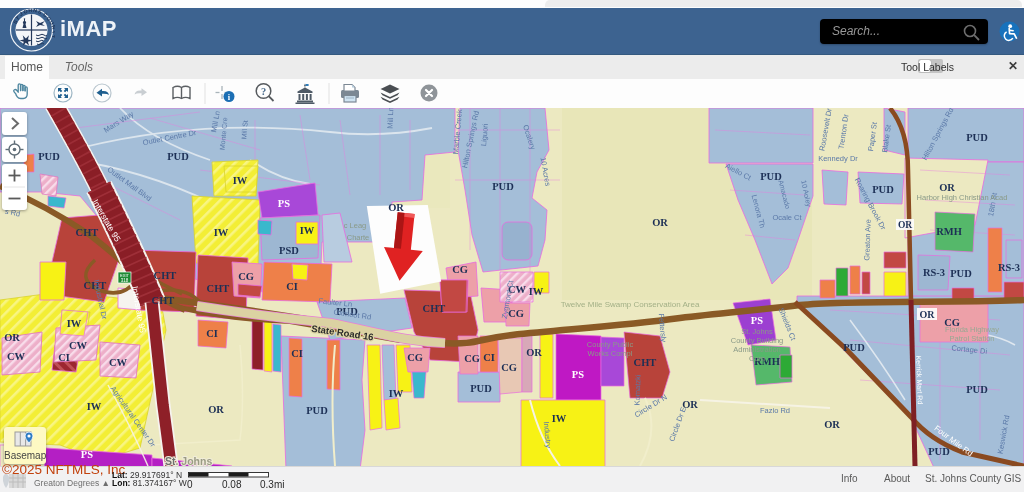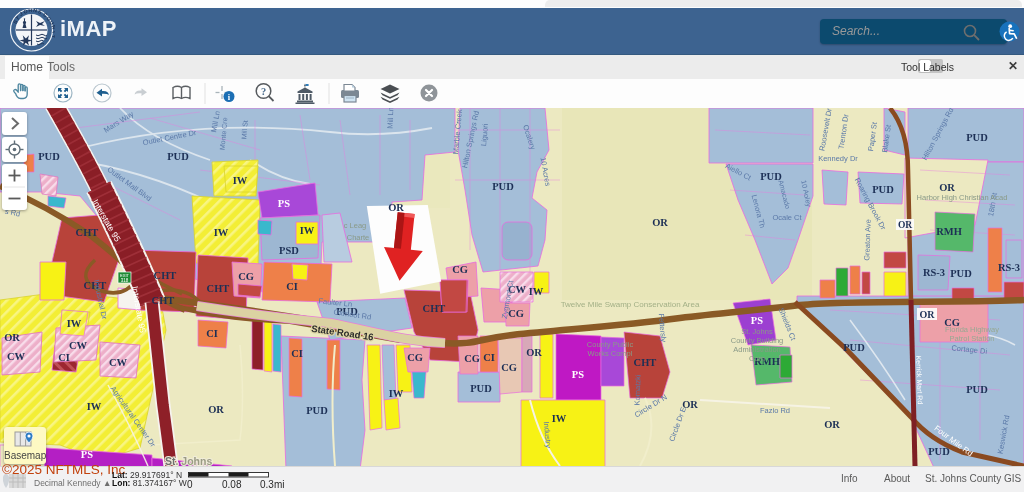--- a/index.html
+++ b/index.html
@@ -1,25 +1,25 @@
 <!DOCTYPE html>
 <html><head>
 <meta charset="utf-8">
 <style>
 html,body{margin:0;padding:0;}
 body{width:1024px;height:492px;overflow:hidden;font-family:"Liberation Sans",sans-serif;background:#fff;position:relative;}
 .abs{position:absolute;}
 #topwhite{left:0;top:0;width:1024px;height:8px;background:#fdfdfd;}
 #header{left:0;top:8px;width:1024px;height:46px;background:#3d6390;}
 #imap{left:60px;top:16px;color:#eef3f8;font-size:22px;font-weight:bold;letter-spacing:0.5px;}
-#search{left:820px;top:19px;width:168px;height:25px;background:#0c4a6e;border-radius:4px;box-shadow:0 1px 2px rgba(0,0,0,.25);padding-left:19px;}
+#search{left:820px;top:19px;width:168px;height:25px;background:#000000;border-radius:4px;box-shadow:0 1px 2px rgba(0,0,0,.25);}
 #search span{position:absolute;left:12px;top:5px;color:#999;font-style:italic;font-size:12px;}
 #tabbar{left:0;top:54px;width:1024px;height:25px;background:#ececec;border-top:1px solid #34597f;box-sizing:border-box;}
 #hometab{left:5px;top:56px;width:44px;height:23px;background:#fdfdfd;text-align:center;color:#555;font-size:12px;line-height:23px;}
-#toolstab{left:47px;top:56px;width:46px;height:23px;text-align:left;color:#666;font-size:12px;line-height:23px;}
+#toolstab{left:47px;top:56px;width:46px;height:23px;text-align:right;color:#666;font-size:12px;line-height:23px;font-style:italic;}
 #toggle{left:918px;top:59px;width:25px;height:14px;background:#c4c4c4;border-radius:2px;}
 #toggle div{position:absolute;left:1px;top:1px;width:12px;height:12px;background:#fff;border-radius:2px;box-shadow:0 0 1px rgba(0,0,0,.4);}
 #toollabels{left:901px;top:61px;color:#333;font-size:10.5px;}
 #tabx{left:1008px;top:59px;color:#3c3c3c;font-size:12px;font-weight:bold;}
 #toolbar{left:0;top:79px;width:1024px;height:29px;background:#fdfdfd;}
 #btmbar{left:0;top:466px;width:1024px;height:26px;background:#f1f1f2;border-top:1px solid #d8d8d8;box-sizing:border-box;}
 #copyright{left:2px;top:462px;color:#c2410c;font-size:13.5px;}
 #ddicon{left:3px;top:472px;}
 #decdeg{left:34px;top:478px;color:#6e6e6e;font-size:8.5px;}
 #latlon{left:112px;top:471px;font-size:8.5px;color:#333;line-height:8px;}
@@ -583,21 +583,21 @@
     <rect x="6" y="2" width="17" height="14" fill="#d9d9d9"></rect>
     <g stroke="#bdbdbd" stroke-width="1">
       <line x1="6" y1="6" x2="23" y2="6"></line>
       <line x1="6" y1="10" x2="23" y2="10"></line>
       <line x1="10" y1="2" x2="10" y2="16"></line>
       <line x1="15" y1="2" x2="15" y2="16"></line>
       <line x1="20" y1="2" x2="20" y2="16"></line>
     </g>
     <path d="M3 2 q3 2 2 7 q-1 5 -3 7 q-2 -2 -3 -7 q-1 -5 2 -7z" fill="#cfd4d9" transform="translate(1,0)"></path>
   </svg>
-<div class="abs" id="decdeg">Decimal Kennedy ▲</div>
+<div class="abs" id="decdeg">Greaton Degrees ▲</div>
 <div class="abs" id="latlon"><b>Lat:</b> 29.917691° N<br><b>Lon:</b> 81.374167° W</div>
 <svg class="abs" id="scalebar" width="82" height="6">
     <rect x="0.5" y="0.5" width="80" height="4.5" fill="#fff" stroke="#222" stroke-width="0.9"></rect>
     <rect x="1" y="1" width="19.5" height="3.5" fill="#1c1c1c"></rect>
     <rect x="40.5" y="1" width="20" height="3.5" fill="#1c1c1c"></rect>
   </svg>
 <div class="abs" id="scalelabels" style="width:130px;height:12px">
     <span style="position:absolute;left:1px">0</span>
     <span style="position:absolute;left:36px">0.08</span>
     <span style="position:absolute;left:74px">0.3mi</span>

